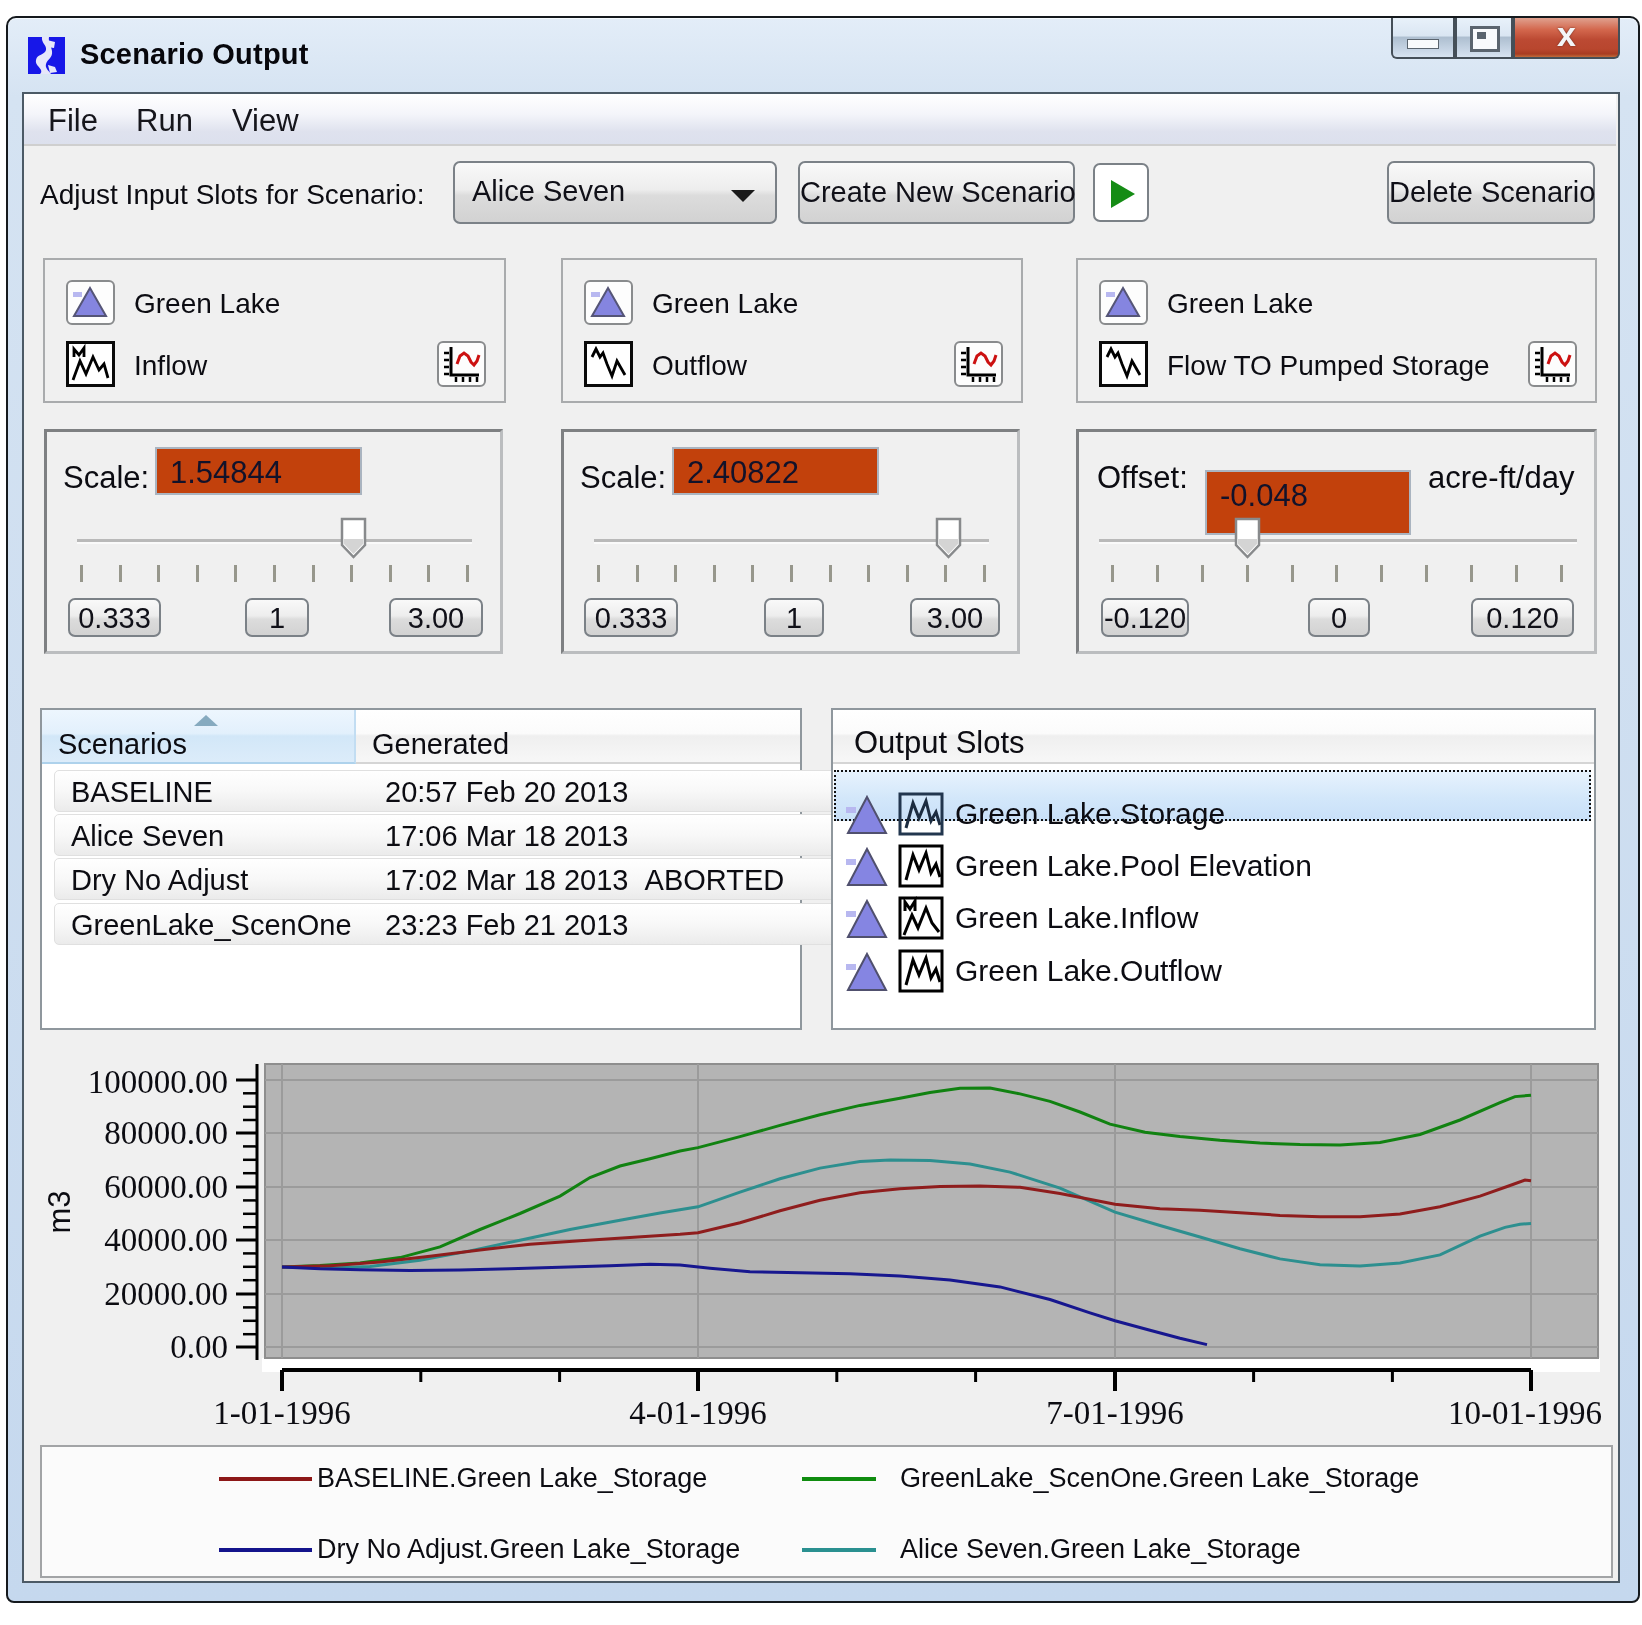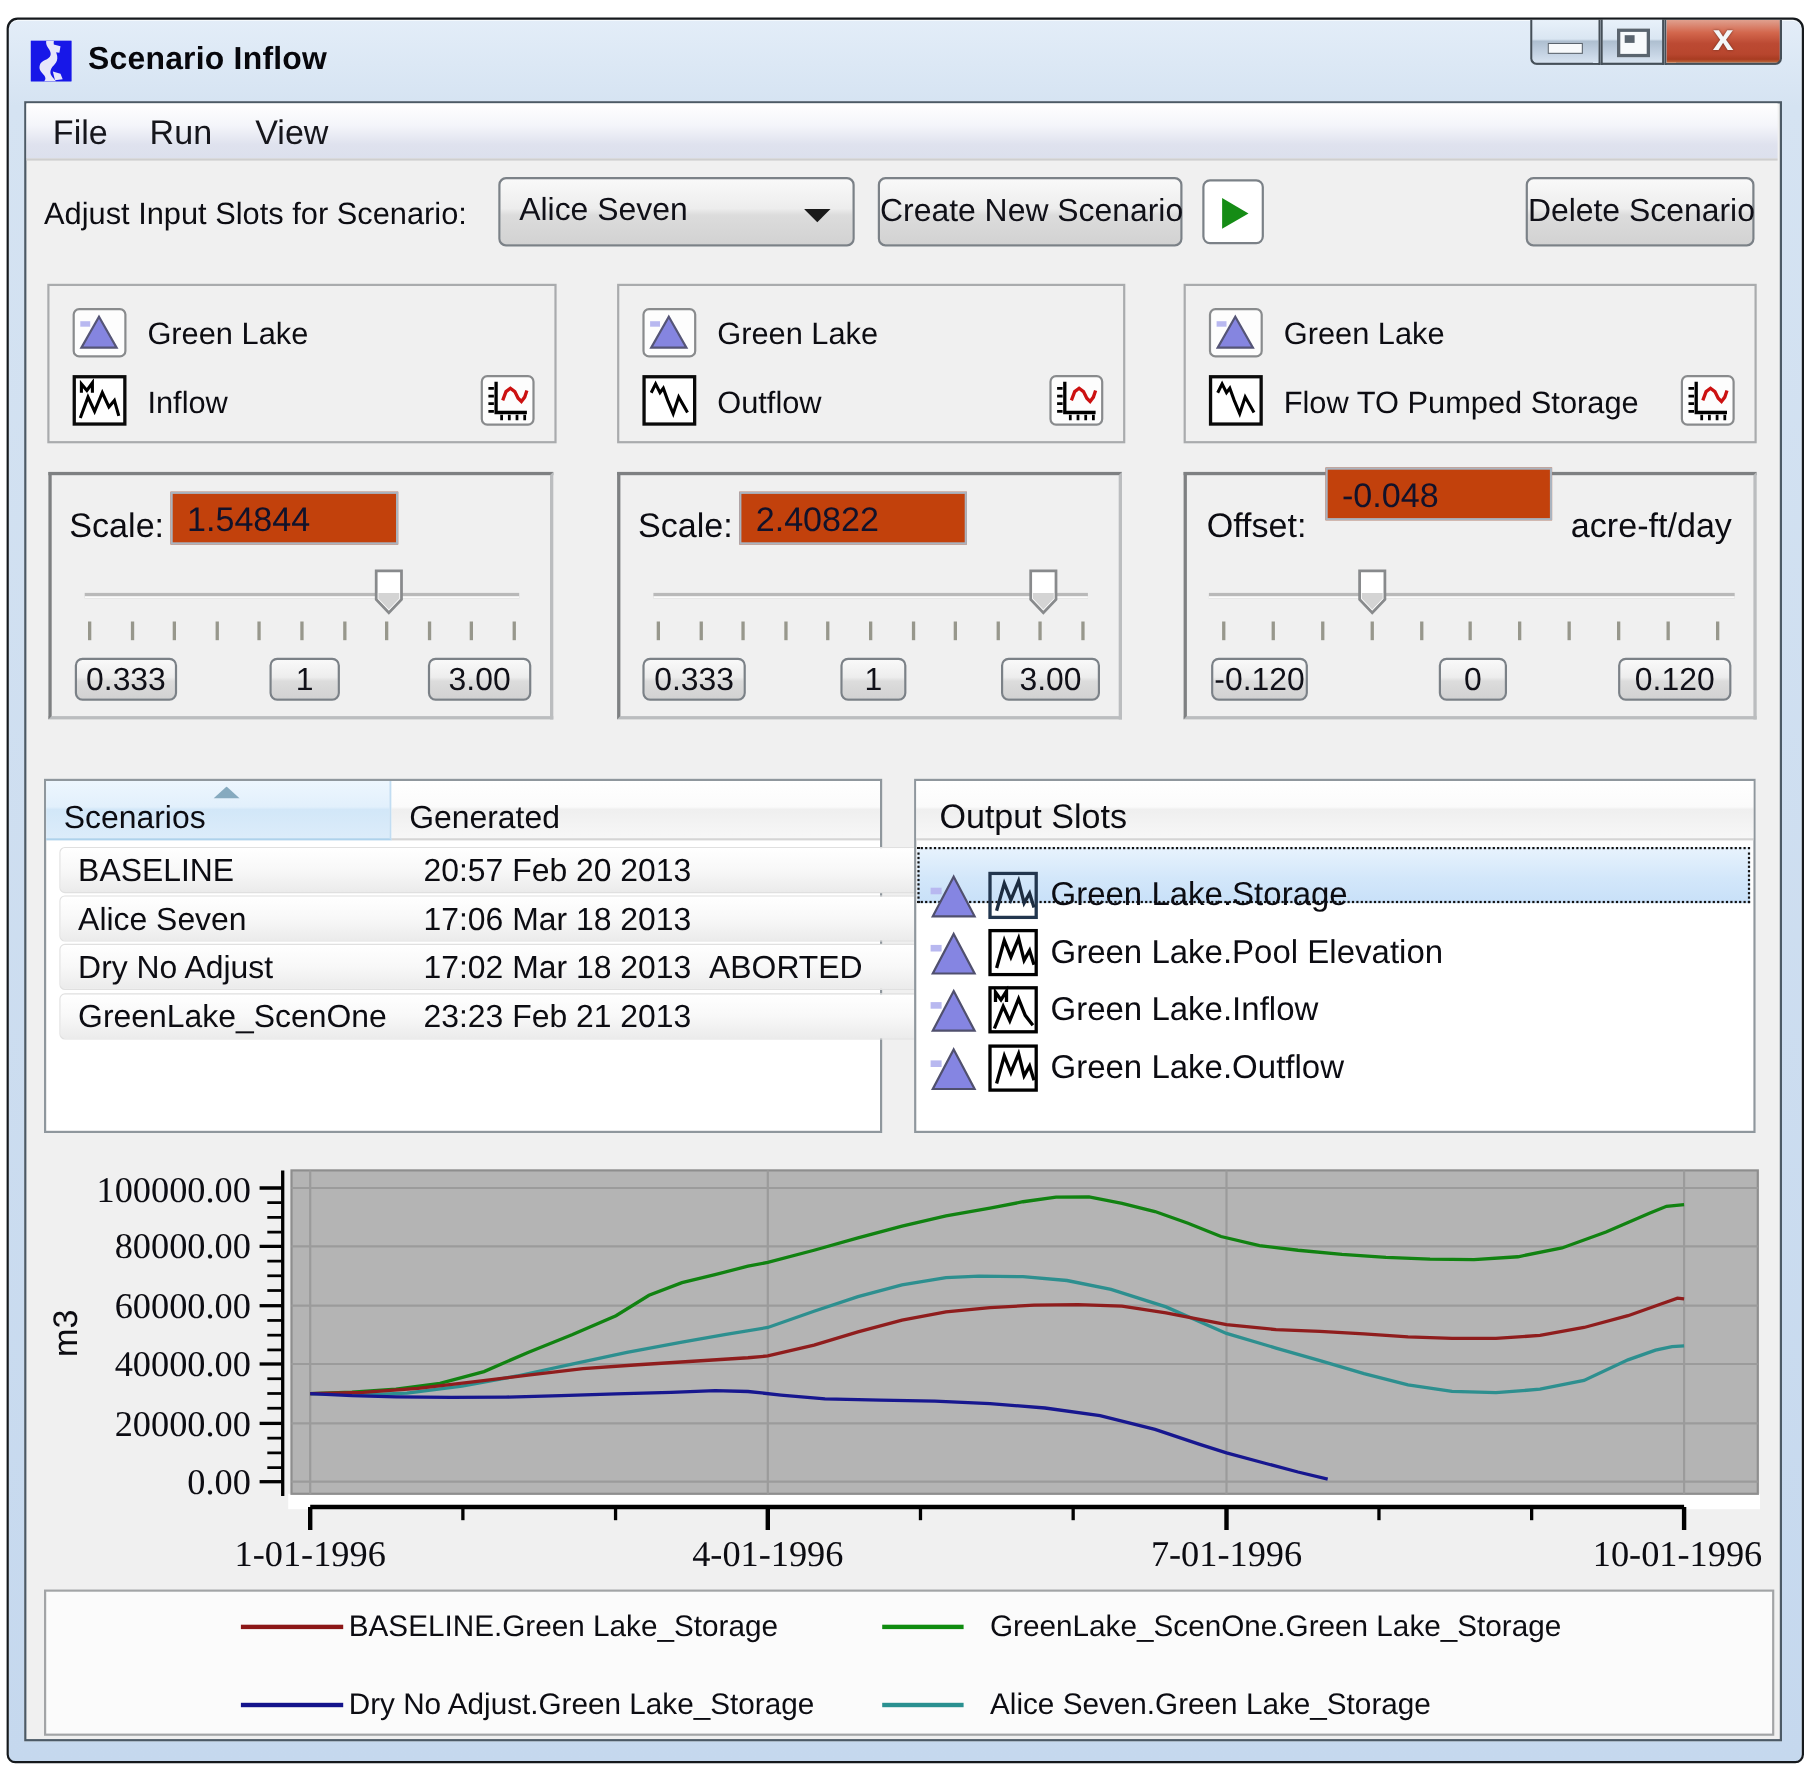--- a/index.html
+++ b/index.html
@@ -49,21 +49,21 @@
 <div id="page">
   <div id="win" class="abs"></div>
   <div id="appicon" class="abs">
     <svg width="37" height="37" viewBox="0 0 37 37">
       <rect x="0" y="0" width="37" height="37" fill="#1717e8"></rect>
       <path d="M14 0 C13 6 19 8 18 13 C17 18 9 17 8 23 C7 28 12 30 13 33 C13.7 35 13 36 12 37 L23 37 C20 33 17 31 18 27 C19.5 22 25 21 24 14 C23.3 9 20 5 21 0 Z" fill="#e6e6fa"></path>
         <path d="M19 3 L27 5 L26 11 L19 10 Z" fill="#e6e6fa"></path>
         <path d="M20 28 L27 30 L29 35 L22 36 Z" fill="#e6e6fa"></path>
     </svg>
   </div>
-  <div id="title" class="abs txt">Scenario Inflow</div>
+  <div id="title" class="abs txt">Scenario Output</div>
   <div id="btnmin" class="abs wbtn">
       <div class="abs" style="left:14px;top:21px;width:30px;height:8px;background:#f8fafc;border:1px solid #5a646e;"></div>
     </div>
   <div id="btnmax" class="abs wbtn">
       <div class="abs" style="left:13px;top:8px;width:24px;height:20px;background:#f8fafc;border:3px solid #5a646e;">
         <div class="abs" style="left:4px;top:3px;width:9px;height:7px;background:#5a646e;"></div>
       </div>
     </div>
   <div id="btnclose" class="abs wbtn">
       <div class="abs txt" style="left:0;top:-3px;width:103px;text-align:center;font-size:34px;font-weight:bold;color:#f4f6f8;text-shadow:0 0 2px #5a2a20;">x</div>
@@ -220,21 +220,21 @@
       <i></i>
       <i></i>
       <i></i>
     </div>
   <div class="abs btn" style="left:584px;top:598px;width:94px;height:39px;line-height:36px;">0.333</div>
   <div class="abs btn" style="left:764px;top:598px;width:60px;height:39px;line-height:36px;">1</div>
   <div class="abs btn" style="left:910px;top:598px;width:90px;height:39px;line-height:36px;">3.00</div>
 
   <div class="abs sunk" style="left:1076px;top:429px;width:521px;height:225px;"></div>
   <div class="abs lbl" style="left:1097px;top:460px;">Offset:</div>
-  <div class="abs input" style="left:1205px;top:425px;width:206px;height:48px;text-decoration:underline;">
+  <div class="abs input" style="left:1205px;top:470px;width:206px;height:65px;text-decoration:underline;">
       <div class="abs txt" style="left:13px;top:6px;">-0.048</div>
     </div>
   <div class="abs lbl" style="left:1428px;top:460px;">acre-ft/day</div>
   <div class="abs groove" style="left:1099px;top:539px;width:478px;"></div>
   <svg class="abs" style="left:1234px;top:517px;" width="27" height="42" viewBox="0 0 27 42">
       <path d="M2 2 H25 V28 L13.5 40 L2 28 Z" fill="#ffffff" stroke="#888a8c" stroke-width="2.5"></path>
       <path d="M4 22 H23 V27 L13.5 37 L4 27 Z" fill="#d4d4d4"></path>
     </svg>
   <div class="abs ticks" style="left:1111px;top:565px;width:452px;">
       <i></i>

